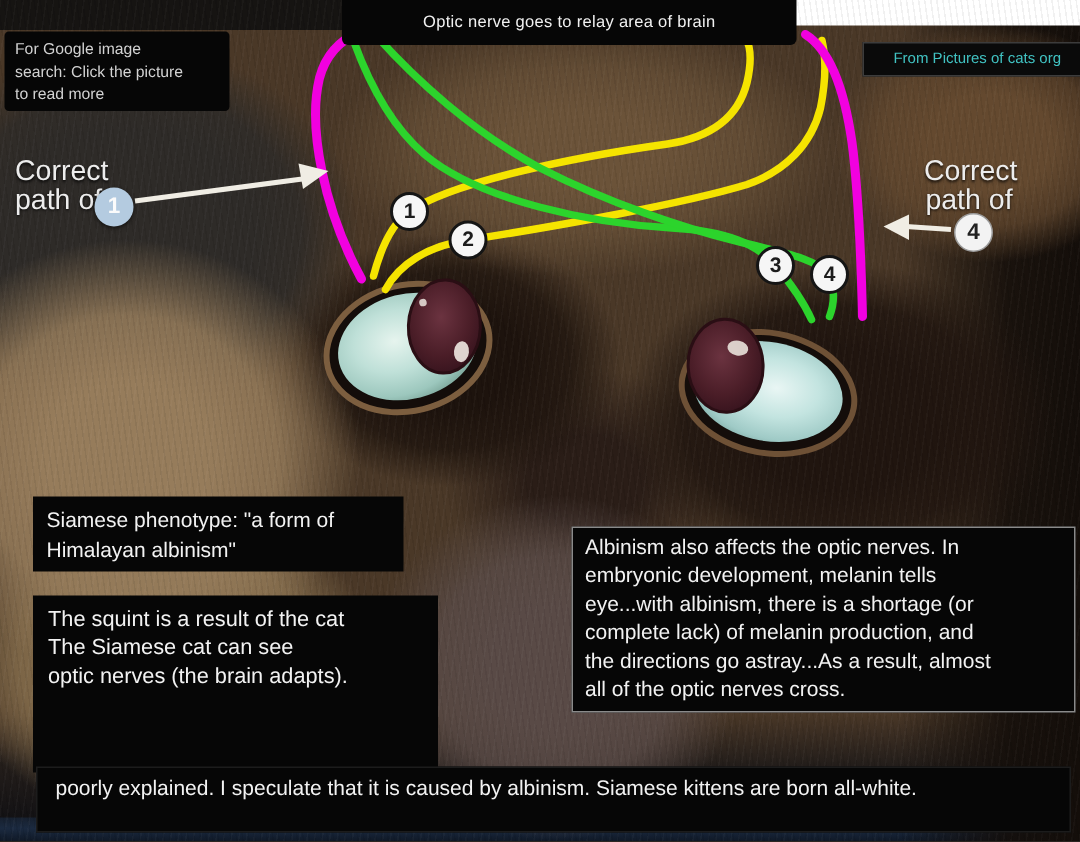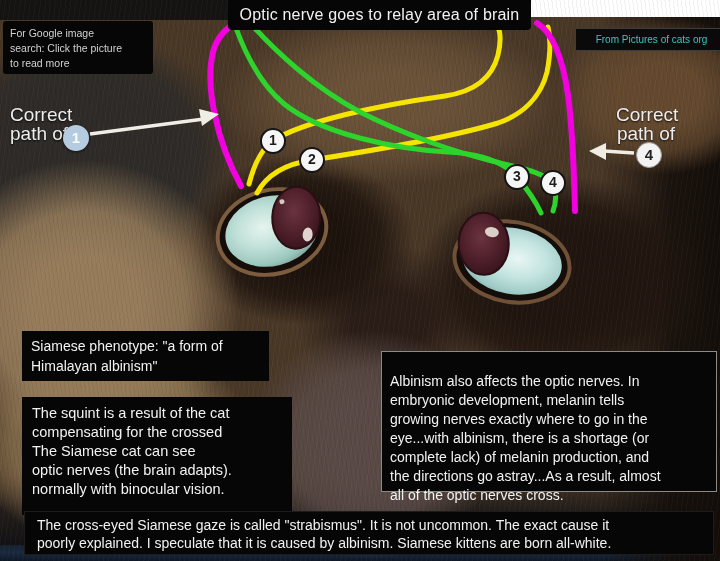--- a/index.html
+++ b/index.html
@@ -44,31 +44,31 @@
   .fur-texture{
     position:absolute;inset:0;z-index:1;opacity:.55;pointer-events:none;
     background:
       repeating-linear-gradient(82deg,rgba(0,0,0,.10) 0 1px,transparent 1px 4px),
       repeating-linear-gradient(98deg,rgba(255,255,255,.05) 0 1px,transparent 1px 5px);
   }
   svg.overlay{position:absolute;inset:0;z-index:2;}
   
   .blackbox{position:absolute;background:#060606;color:#f2f2f2;z-index:4;}
   .banner{left:228px;top:0;width:303px;height:30px;border-radius:0 0 4px 4px;
-          font-size:16px;text-align:center;line-height:30px;letter-spacing:.2px;}
+          font-size:11px;text-align:center;line-height:30px;letter-spacing:.2px;}
   .google-note{left:3px;top:21px;width:150px;height:53px;border-radius:3px;
           padding:5px 7px;font-size:10.5px;line-height:15px;color:#d2d2d2;box-sizing:border-box;}
   .credit{left:575px;top:28px;width:153px;height:23px;border:1px solid #3c3c3c;
           font-size:10px;line-height:21px;text-align:center;color:#41c2c2;box-sizing:border-box;background:#0a0a0a;}
   .phenotype{left:22px;top:331px;width:247px;height:50px;padding:5px 9px;
           font-size:14px;line-height:20px;box-sizing:border-box;}
   .squint{left:22px;top:397px;width:270px;height:118px;padding:7px 10px;
           font-size:14.5px;line-height:19px;box-sizing:border-box;}
-  .albinism{left:381px;top:351px;width:336px;height:141px;border:1px solid #8a8a8a;
-          padding:20px 8px;font-size:14px;line-height:19px;box-sizing:border-box;}
+  .albinism{left:381px;top:351px;width:336px;height:124px;border:1px solid #8a8a8a;
+          padding:3px 8px;font-size:14px;line-height:19px;box-sizing:border-box;}
   .caption{left:24px;top:511px;width:690px;height:44px;padding:4px 12px;
           font-size:14px;line-height:18px;box-sizing:border-box;border:1px solid #1c1c1c;}
   
   .path-label{position:absolute;z-index:4;color:#ededed;font-size:19px;line-height:19px;
           text-shadow:0 1px 2px rgba(0,0,0,.85);}
   .path-label.left{left:10px;top:105px;}
   .path-label.right{left:616px;top:105px;text-align:center;width:60px;}
   .label-circle{position:absolute;z-index:4;width:26px;height:26px;border-radius:50%;
           box-sizing:border-box;text-align:center;font-size:15px;font-weight:bold;line-height:26px;}
   .label-circle.blue{left:63px;top:125px;background:#b4cbe0;color:#fbfbfb;
@@ -181,34 +181,30 @@
   </div>
   <div class="label-circle white">4</div>
 
   <div class="blackbox phenotype">
     <div>Siamese phenotype: "a form of</div>
     <div>Himalayan albinism"</div>
   </div>
 
   <div class="blackbox squint">
     <div>The squint is a result of the cat</div>
-    <div>compensating for the crossed</div>
     <div>The Siamese cat can see</div>
     <div>optic nerves (the brain adapts).</div>
-    <div>normally with binocular vision.</div>
   </div>
 
   <div class="blackbox albinism">
     <div>Albinism also affects the optic nerves. In</div>
     <div>embryonic development, melanin tells</div>
-    <div>growing nerves exactly where to go in the</div>
     <div>eye...with albinism, there is a shortage (or</div>
     <div>complete lack) of melanin production, and</div>
     <div>the directions go astray...As a result, almost</div>
     <div>all of the optic nerves cross.</div>
   </div>
 
   <div class="blackbox caption">
-    <div>The cross-eyed Siamese gaze is called "strabismus". It is not uncommon. The exact cause it</div>
     <div>poorly explained. I speculate that it is caused by albinism. Siamese kittens are born all-white.</div>
   </div>
 
 </div>
 
 </body></html>

